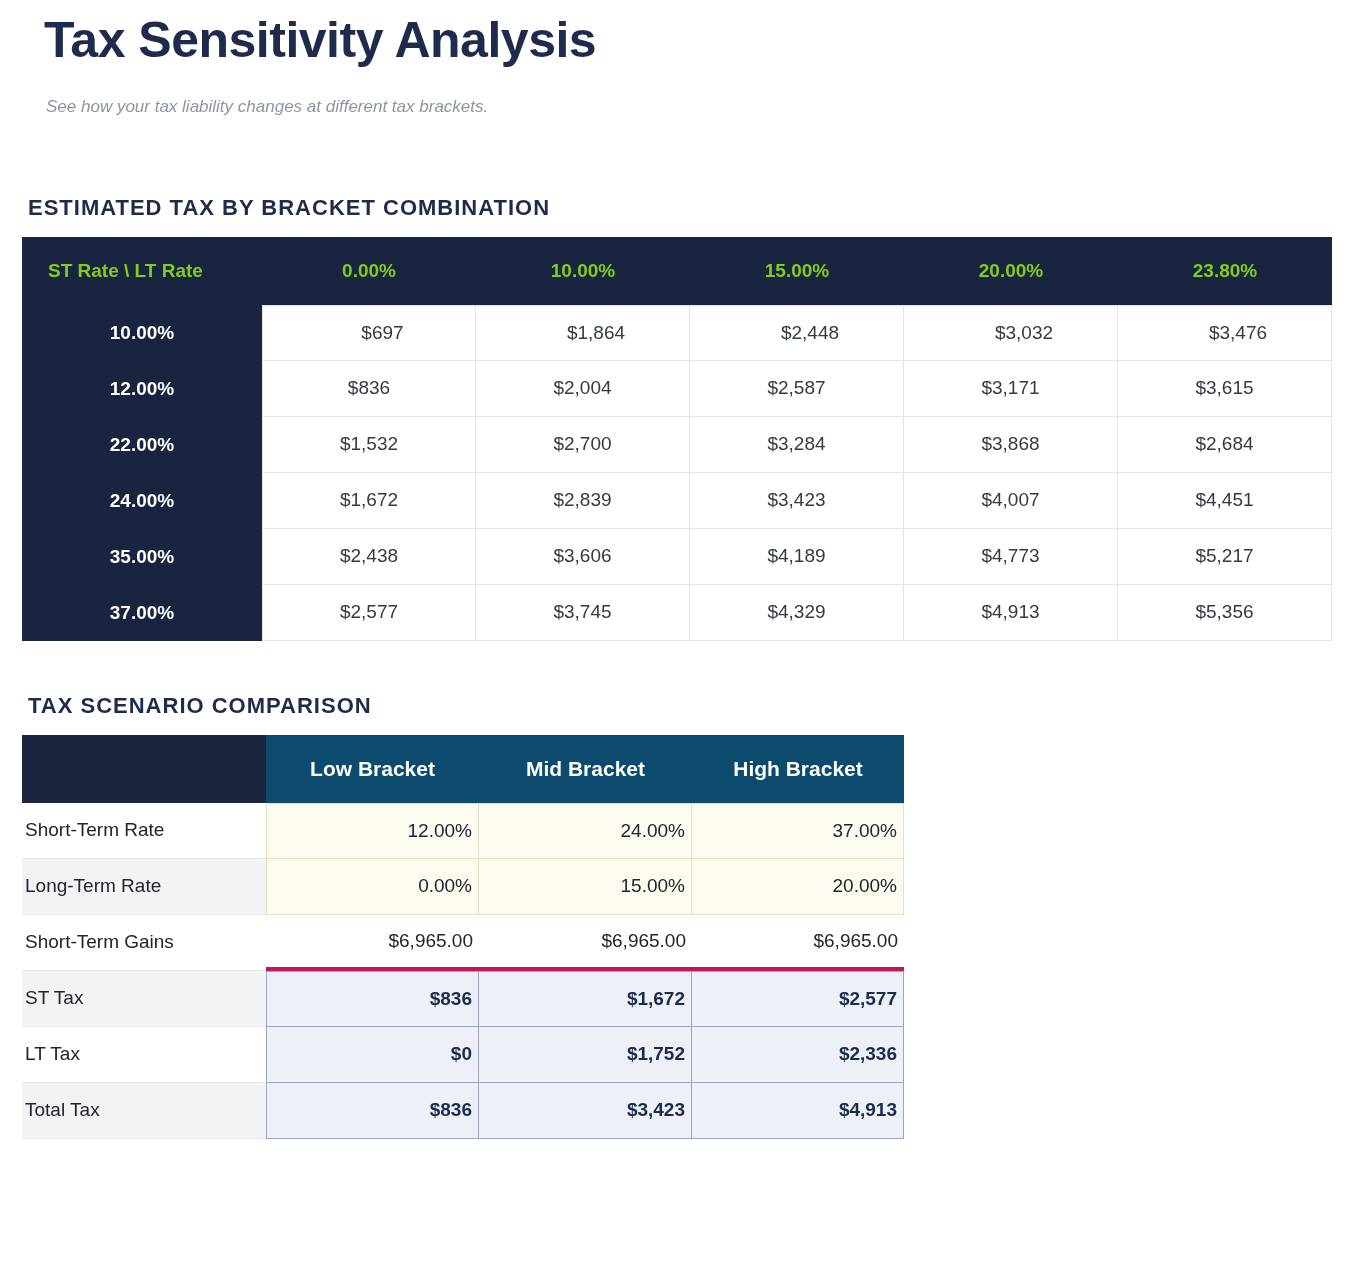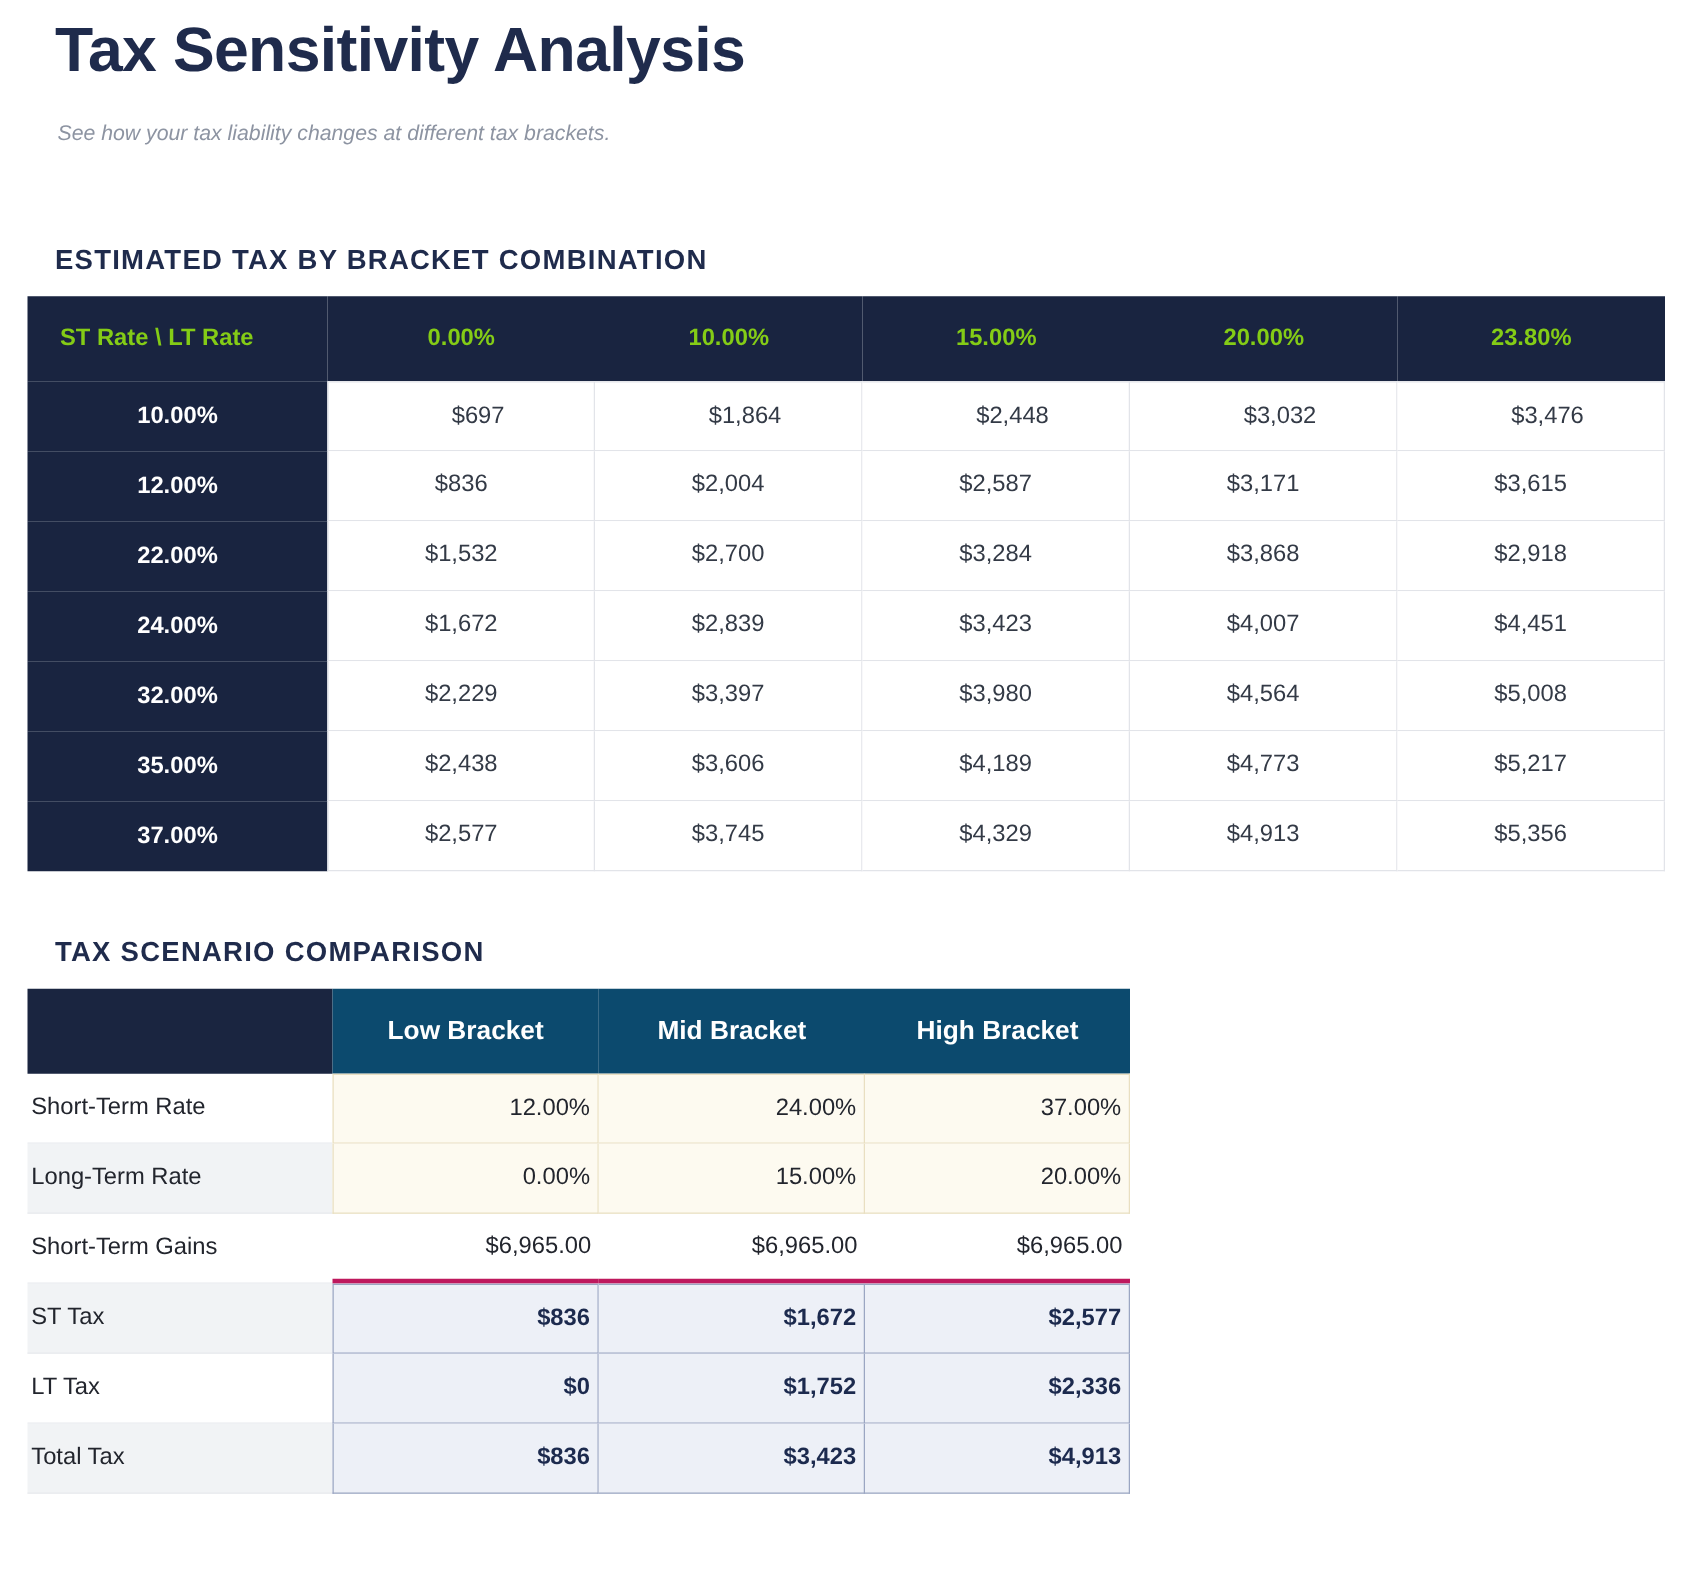--- a/index.html
+++ b/index.html
@@ -22,21 +22,21 @@
     color: #1f2b4c;
     letter-spacing: -0.5px;
   }
   p.subtitle {
     margin: 30px 0 0 46px;
     font-size: 17px;
     font-style: italic;
     color: #8d94a2;
   }
   h2.section-heading {
-    margin: 78px 0 0 44px;
+    margin: 78px 0 0 28px;
     font-size: 22px;
     font-weight: 700;
     color: #1f2b4c;
     letter-spacing: 1px;
   }
   h2.section-heading.second {
     margin-top: 52px;
   }
 
   table {
@@ -180,37 +180,29 @@
         <td>$2,587</td>
         <td>$3,171</td>
         <td>$3,615</td>
       </tr>
       <tr>
         <th>22.00%</th>
         <td>$1,532</td>
         <td>$2,700</td>
         <td>$3,284</td>
         <td>$3,868</td>
-        <td>$2,918</td>
+        <td>$2,684</td>
       </tr>
       <tr>
         <th>24.00%</th>
         <td>$1,672</td>
         <td>$2,839</td>
         <td>$3,423</td>
         <td>$4,007</td>
         <td>$4,451</td>
-      </tr>
-      <tr>
-        <th>32.00%</th>
-        <td>$2,229</td>
-        <td>$3,397</td>
-        <td>$3,980</td>
-        <td>$4,564</td>
-        <td>$5,008</td>
       </tr>
       <tr>
         <th>35.00%</th>
         <td>$2,438</td>
         <td>$3,606</td>
         <td>$4,189</td>
         <td>$4,773</td>
         <td>$5,217</td>
       </tr>
       <tr>

